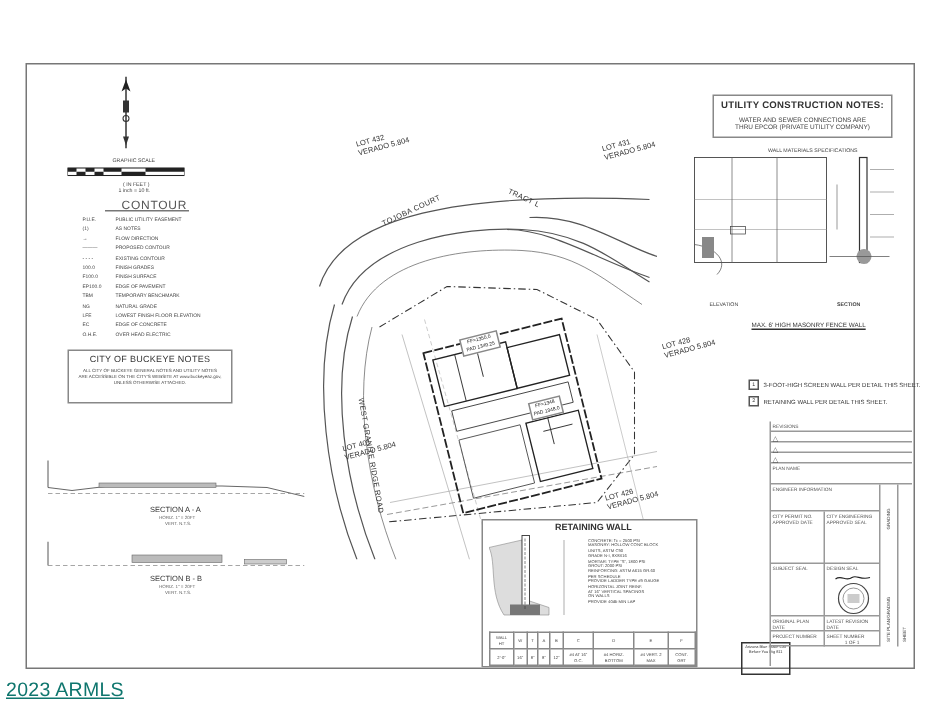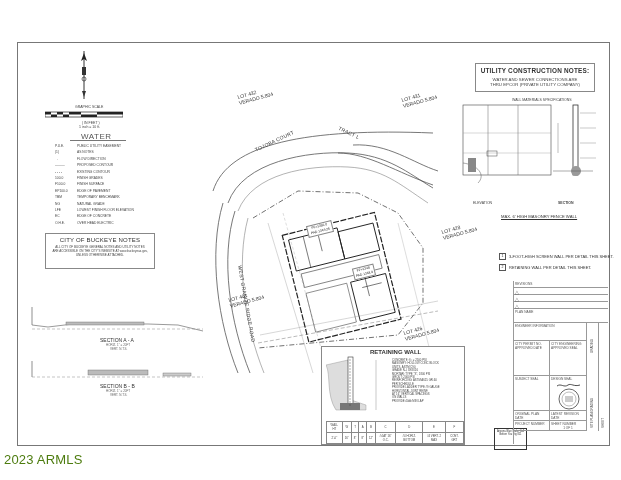--- a/index.html
+++ b/index.html
@@ -7,21 +7,21 @@
   .sheet { position:absolute; left:17px; top:42px; width:591px; height:402px; border:1px solid #777; background:#fff; }
   .abs { position:absolute; }
   .tiny { font-size:3.5px; line-height:4.3px; color:#444; white-space:nowrap; }
   .small { font-size:4.2px; line-height:5px; color:#333; white-space:nowrap; }
   .legend-title { font-size:8px; color:#555; letter-spacing:0.5px; }
   .box { border:1px solid #888; background:#fff; }
   .notes-title { font-size:6.4px; font-weight:bold; color:#333; letter-spacing:0.2px; }
   .notes-body { font-size:4.3px; color:#444; text-align:center; line-height:5.2px; }
   .lot { font-size:5px; color:#333; line-height:5.5px; white-space:nowrap; transform-origin:left top; }
   .street { font-size:5px; color:#333; white-space:nowrap; transform-origin:left top; letter-spacing:0.3px; }
-  .watermark { position:absolute; left:4px; top:452px; font-size:13px; color:#4d7c0f; font-family:"Liberation Sans", sans-serif; letter-spacing:0.2px; }
+  .watermark { position:absolute; left:4px; top:452px; font-size:13px; color:#0f766e; font-family:"Liberation Sans", sans-serif; letter-spacing:0.2px;text-decoration:underline; }
   .tb-cell { position:absolute; border-bottom:1px solid #999; font-size:3.2px; color:#555; padding:1px; box-sizing:border-box; }
   .section-title { font-size:5px; color:#333; text-align:center; white-space:nowrap; }
   .section-sub { font-size:3px; color:#666; text-align:center; }
   .rw-title { font-size:6px; font-weight:bold; color:#333; }
   table.rw { border-collapse:collapse; font-size:2.8px; color:#444; }
   table.rw td { border:1px solid #888; padding:1px 2px; height:6px; text-align:center; }
   .keyrow { font-size:4px; color:#333; white-space:nowrap; display:flex; align-items:center; gap:3px; }
   .keynum { display:inline-block; width:5px; height:5px; border:1px solid #555; font-size:3.5px; line-height:5px; text-align:center; }
 </style>
 </head>
@@ -44,21 +44,21 @@
     <rect x="6" y="3.5" width="6" height="2.5" fill="#222"></rect>
     <rect x="12" y="1" width="6" height="2.5" fill="#222"></rect>
     <rect x="18" y="3.5" width="6" height="2.5" fill="#222"></rect>
     <rect x="24" y="1" width="12" height="2.5" fill="#222"></rect>
     <rect x="36" y="3.5" width="16" height="2.5" fill="#222"></rect>
     <rect x="52" y="1" width="26" height="2.5" fill="#222"></rect>
   </svg>
   <div class="abs tiny" style="left:64px;top:78px">( IN FEET )</div>
   <div class="abs tiny" style="left:61px;top:82px">1 inch = 10 ft.</div>
 
-  <div class="abs legend-title" style="left:63px;top:89px">WATER</div>
+  <div class="abs legend-title" style="left:63px;top:89px">CONTOUR</div>
   <div class="abs" style="left:52px;top:97px;width:56px;border-top:1px solid #777"></div>
   <div class="abs" style="left:37px;top:100px;width:120px" id="legend-list">
       <div style="display: flex; font-size: 3.3px; line-height: 6.4px; color: rgb(68, 68, 68); white-space: nowrap;">
         <span style="width: 22px; display: inline-block;">P.U.E.</span>
         <span>PUBLIC UTILITY EASEMENT</span>
       </div>
       <div style="display: flex; font-size: 3.3px; line-height: 6.4px; color: rgb(68, 68, 68); white-space: nowrap;">
         <span style="width: 22px; display: inline-block;">(1)</span>
         <span>AS NOTES</span>
       </div>

